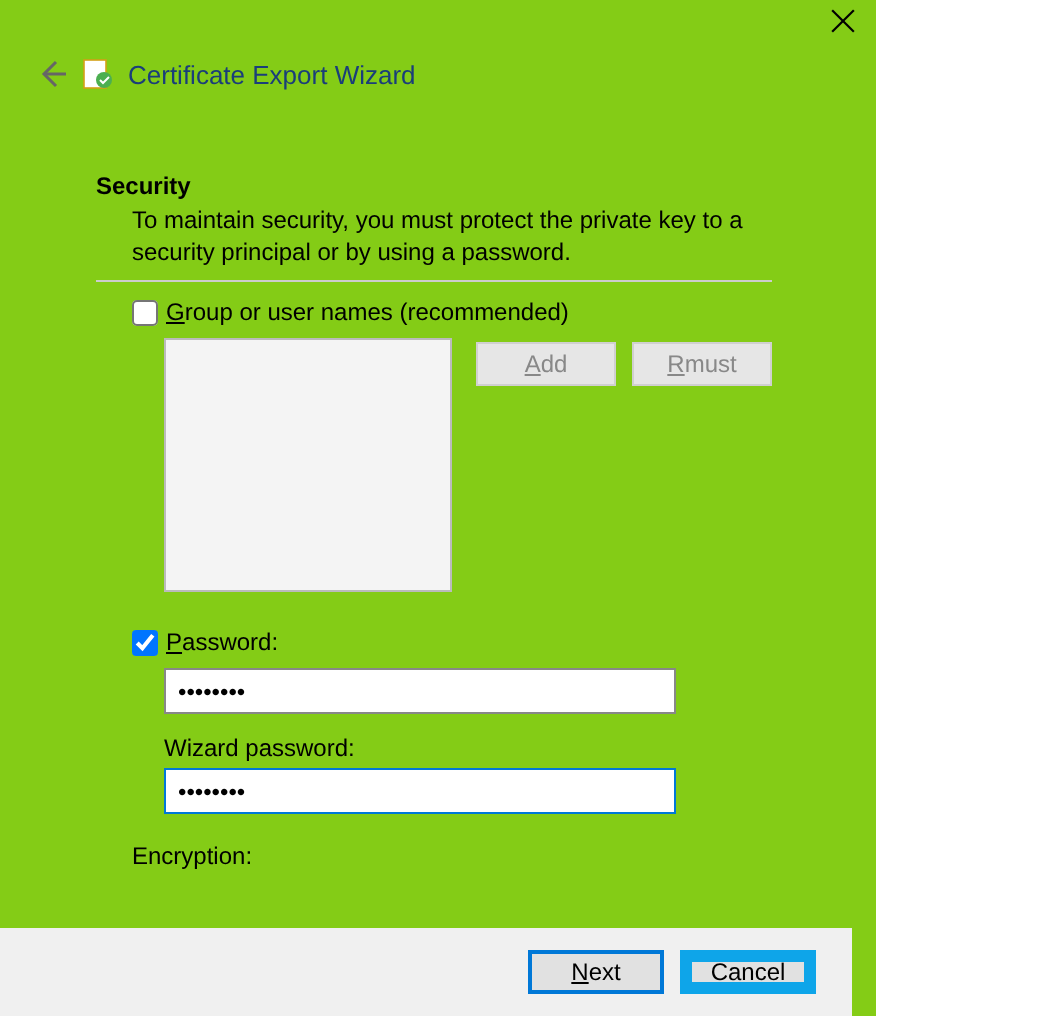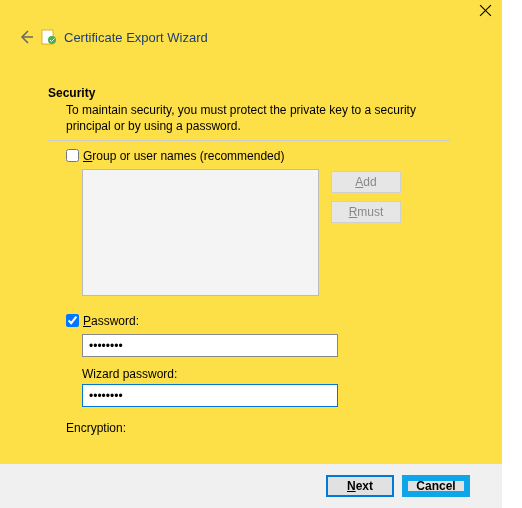--- a/index.html
+++ b/index.html
@@ -1,48 +1,48 @@
 <!DOCTYPE html>
 <html><head>
 <meta charset="utf-8">
 <style>
   * { box-sizing: border-box; }
   html,body { margin:0; padding:0; font-family: "Segoe UI", Tahoma, sans-serif; font-size:12px; color:#000; background:#fff; }
-  .window { width:502px; height:508px; position:relative; background:#fde047; }
+  .window { width:438px; height:508px; position:relative; background:#84cc16; }
   .close-area { position:absolute; top:4px; right:10px; }
   .close-icon svg { width:13px; height:13px; display:block; }
   .header-row { display:flex; align-items:center; padding:28px 0 0 14px; }
   .back-arrow { width:24px; display:flex; justify-content:center; align-items:center; }
   .back-arrow svg { width:16px; height:16px; }
   .cert-icon { width:18px; height:18px; margin:0 6px 0 2px; }
   .title { font-size:13px; color:#1a3e7a; font-weight:400; }
   .content { padding: 40px 52px 0 48px; }
   .sec-title { font-weight:bold; font-size:12px; margin-bottom:2px; }
   .sec-desc { font-size:12px; color:#000; padding-left:18px; padding-right:10px; line-height:1.35; margin-bottom:6px; }
   .hr { border-top:1px solid #ccc; margin:0 0 8px 0; }
   .form-area { padding-left:18px; }
-  .check-row { display:flex; margin-bottom:6px; }
+  .check-row { display:flex; align-items:center; margin-bottom:6px; }
   .check-row label, .check-row .lbl { margin-left:4px; }
   input[type=checkbox] { margin:0; width:13px; height:13px; }
   .group-box-row { display:flex; align-items:flex-start; }
   .group-box { width:237px; height:127px; border:1px solid #bbb; background:#f4f4f4; margin-left:16px; }
-  .side-btn-col { display:flex; flex-direction:column; margin-left:12px; gap:8px; padding-top:2px; }
+  .side-btn-col { display:flex; flex-direction:row; margin-left:12px; gap:8px; padding-top:2px; }
   .flat-btn { width:70px; height:22px; background:#e6e6e6; border:1px solid #d0d0d0; font-size:12px; color:#888; display:flex; align-items:center; justify-content:center; cursor:default; }
   .flat-btn .ul { text-decoration: underline; }
   .pw-section { margin-top:18px; }
   .pw-input, .select { font-family: inherit; font-size:12px; }
   .pw-input { width:256px; height:23px; padding:2px 6px; border:1px solid #888; margin-left:16px; display:block; }
   .pw-input.focus { border:1px solid #0078d7; outline:1px solid #0078d7; outline-offset:-1px; }
   .confirm-label { margin:10px 0 3px 16px; font-size:12px; }
   .enc-row { display:flex; align-items:center; margin-top:14px; margin-left:0; }
   .enc-label { font-size:12px; margin-right:8px; }
   .select-wrap { position:relative; display:inline-block; }
   .select-box { width:120px; height:22px; border:1px solid #888; background:#fff; display:flex; align-items:center; justify-content:space-between; padding:0 4px 0 6px; font-size:12px; }
   .select-box svg { width:10px; height:10px; }
-  .footer { position:absolute; bottom:0; left:0; right:0; height:44px; background:#f0f0f0; display:flex; align-items:center; justify-content:flex-end; padding-right:32px; gap:8px;font-weight:bold; }
+  .footer { position:absolute; bottom:0; left:0; right:12px; height:44px; background:#f0f0f0; display:flex; align-items:center; justify-content:flex-end; padding-right:18px; gap:8px; }
   .footer-btn { width:68px; height:22px; border:6px solid #0ea5e9; background:#e1e1e1; font-size:12px; display:flex; align-items:center; justify-content:center; cursor:pointer; }
   .footer-btn.primary { border:2px solid #0078d7; background:#e1e1e1; }
   .footer-btn .ul { text-decoration: underline; }
 </style>
 </head>
 <body>
 
 <div class="window">
 
   <div class="close-area">

